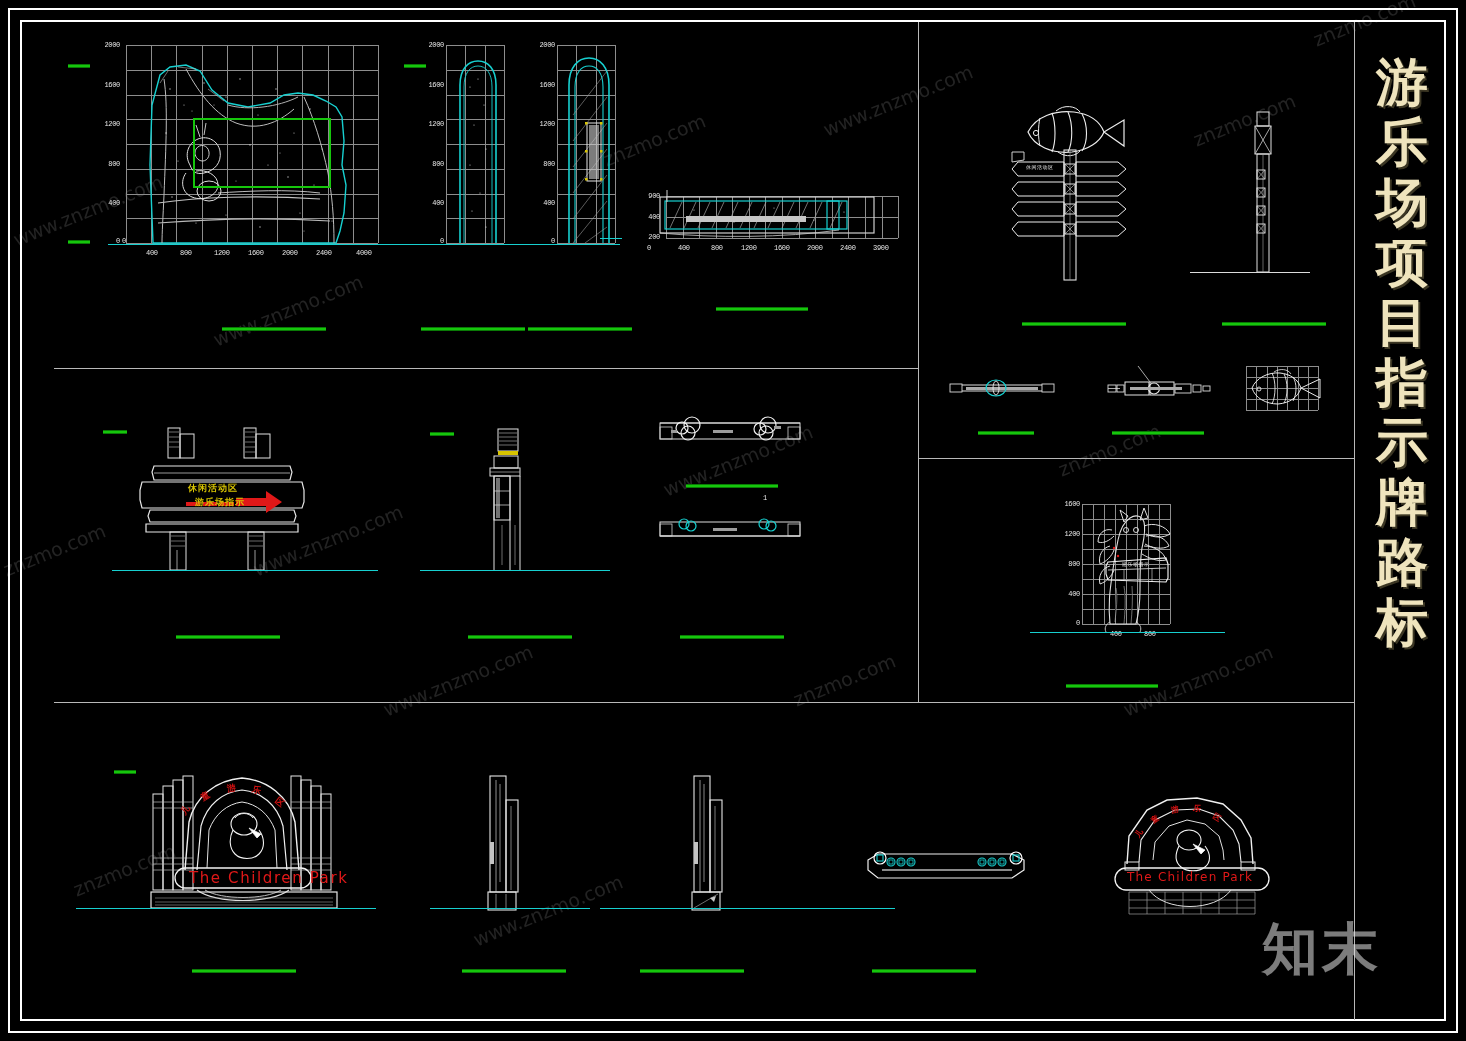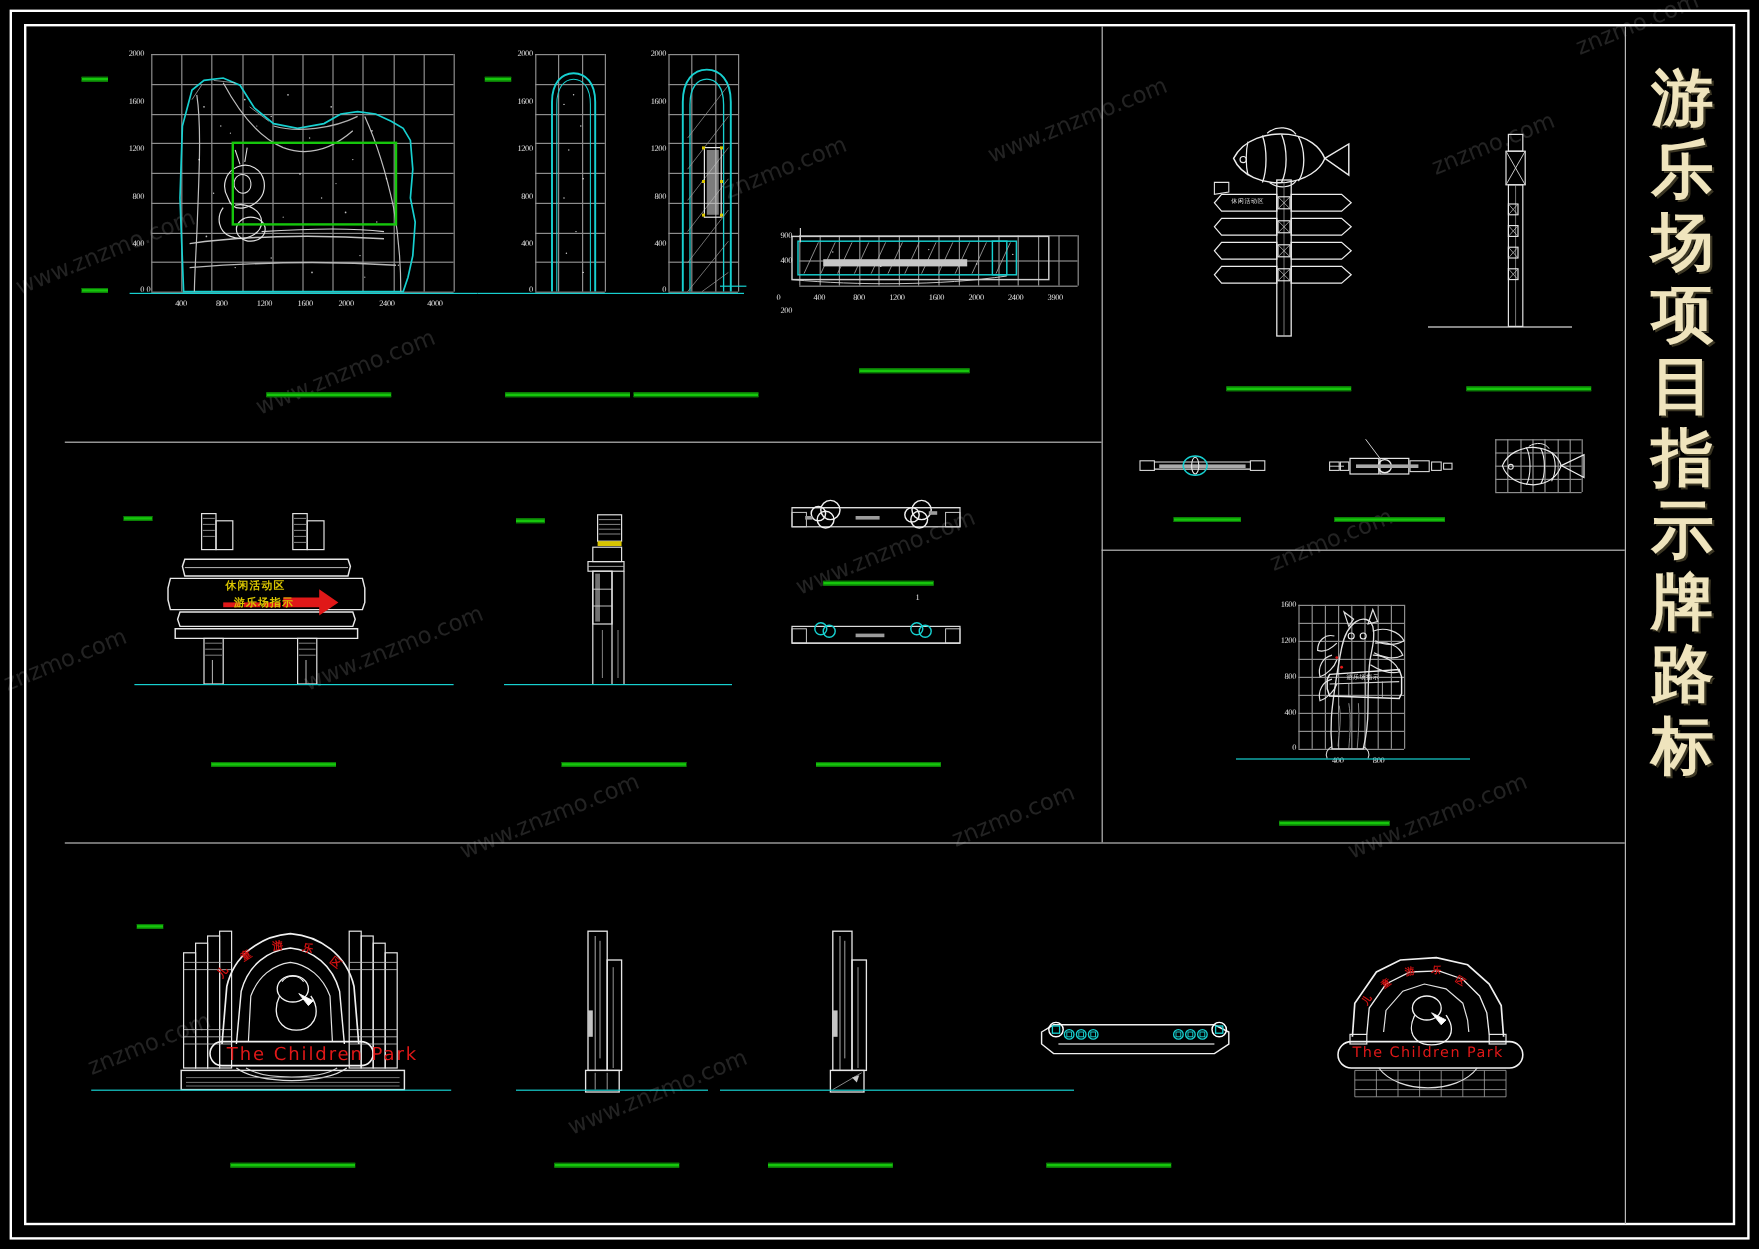--- a/index.html
+++ b/index.html
@@ -15,21 +15,21 @@
   .h-div{height:1px;}
 
   
   .panel{position:absolute;}
   .grid-box{position:absolute;box-sizing:border-box;}
   .gl{position:absolute;background:#8d8d8d;}
   .gl.h{height:1px;left:0;right:0;}
   .gl.v{width:1px;top:0;bottom:0;}
 
   .axlab{position:absolute;color:#e6e6e6;font-size:7px;line-height:8px;white-space:nowrap;
-         font-family:Liberation Serif, serif;letter-spacing:-0.3px;}
+         font-family:Liberation Mono, monospace;letter-spacing:-0.3px;}
   .axlab.y{text-align:right;}
 
   .baseline{position:absolute;height:1px;background:#17d0d0;}
   .greenbar{position:absolute;height:4px;background:#16c60c;border-top:1px solid #0a7a06;border-bottom:1px solid #0a7a06;box-sizing:border-box;}
   .grn{position:absolute;border:1px solid #16c60c;box-sizing:border-box;}
 
   svg.ov{position:absolute;left:0;top:0;overflow:visible;}
 
   
   .title-strip{position:absolute;right:24px;top:22px;width:80px;height:950px;
@@ -318,21 +318,21 @@
       <g fill="#ffffff" opacity=".8">
         <circle cx="60" cy="20" r="0.6"></circle>
           <circle cx="100" cy="32" r="0.6"></circle>
           <circle cx="140" cy="18" r="0.6"></circle>
         <circle cx="180" cy="30" r="0.6"></circle>
           <circle cx="210" cy="22" r="0.6"></circle>
       </g>
     </svg>
     <div class="axlab y" style="left:4px;top:2px;width:22px;">900</div>
     <div class="axlab y" style="left:4px;top:23px;width:22px;">400</div>
-    <div class="axlab y" style="left:4px;top:43px;width:22px;margin-top:22px;">200</div>
+    <div class="axlab y" style="left:4px;top:43px;width:22px;">200</div>
     <div class="axlab" style="left:13px;top:54px;">0</div>
     <div class="axlab" style="left:44px;top:54px;">400</div>
     <div class="axlab" style="left:77px;top:54px;">800</div>
     <div class="axlab" style="left:107px;top:54px;">1200</div>
     <div class="axlab" style="left:140px;top:54px;">1600</div>
     <div class="axlab" style="left:173px;top:54px;">2000</div>
     <div class="axlab" style="left:206px;top:54px;">2400</div>
     <div class="axlab" style="left:239px;top:54px;">3900</div>
   </div>
   <div class="baseline" style="left:600px;top:238px;width:22px;"></div>
@@ -833,14 +833,15 @@
     <div class="title-char">场</div>
     <div class="title-char">项</div>
     <div class="title-char">目</div>
     <div class="title-char">指</div>
     <div class="title-char">示</div>
     <div class="title-char">牌</div>
     <div class="title-char">路</div>
     <div class="title-char">标</div>
   </div>
 
+  <div class="wm-logo" style="left:1262px;top:912px;">知末</div>
 
 </div>
 
 </body></html>

